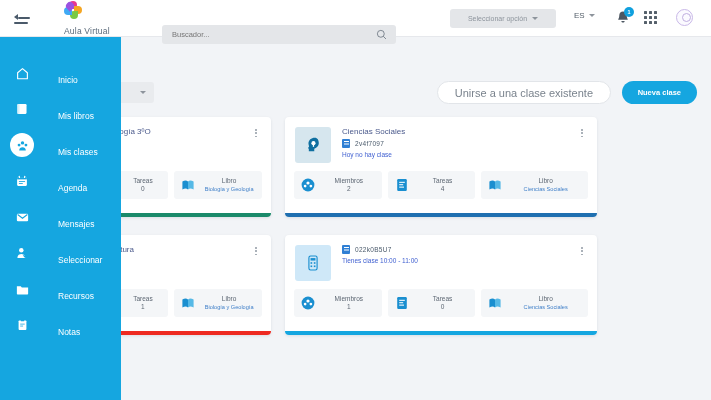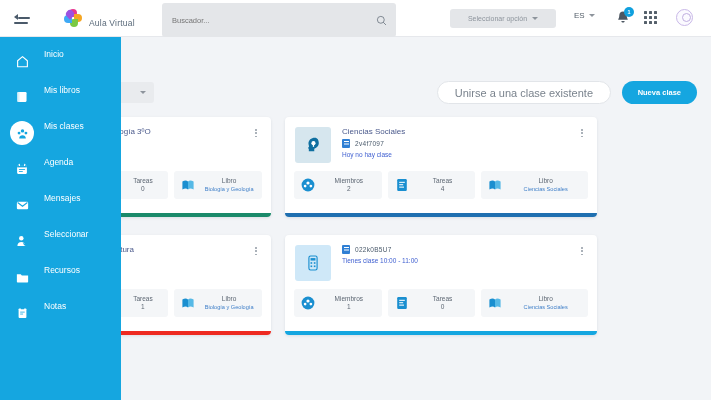--- a/index.html
+++ b/index.html
@@ -22,29 +22,29 @@
     position:absolute; left:4px; height:1.6px; background:#4a5a6a; border-radius:1px;
   }
   .hamburger i:nth-child(1){ top:1px; width:12px; }
   .hamburger i:nth-child(2){ top:6px; width:12px; }
   .hamburger i:nth-child(3){ top:11px; width:14px; left:0; }
   .hamburger .arr {
     position:absolute; left:0; top:3px; width:0; height:0;
     border-top:3px solid transparent; border-bottom:3px solid transparent;
     border-right:4px solid #4a5a6a;
   }
-  .brand { display:flex; align-items:flex-end; margin-left:32px; gap:6px; }
+  .brand { display:flex; align-items:flex-start; margin-left:32px; gap:6px;flex-direction:column; }
   .brand-logo { width:19px; height:19px; position:relative; }
   .brand-logo span {
     position:absolute; width:8px; height:8px; border-radius:50% 50% 50% 0;
   }
   .brand-name { font-size:8.5px; color:#5b6b7b; letter-spacing:.2px; }
 
   .search-wrap {
-    position:absolute; left:162px; top:3px; width:234px; height:34px;
+    position:absolute; left:162px; top:25px; width:234px; height:19px;
     background:#e4e6e9; border-radius:3px; display:flex; align-items:center;
   }
   .search-input {
     border:none; background:transparent; outline:none; flex:1;
     font-size:7.5px; color:#8d949c; padding-left:10px;
     font-family:"Liberation Sans", sans-serif;
   }
   .search-icon { margin-right:9px; width:11px; height:11px; }
 
   .select-wrap {
@@ -141,21 +141,21 @@
   .stat-label { font-size:6.5px; color:#5d6773; }
   .stat-value { font-size:6.5px; color:#5d6773; }
   .stat-sub { font-size:5.6px; color:#3f7fc8; }
 
   
   .sidebar {
     position:absolute; top:37px; left:0; width:121px; height:363px;
     background:#15a6e0; z-index:20; padding-top:12px;
   }
   .side-item {
-    height:36px; display:flex; align-items:flex-start; padding-left:10px; gap:10px; cursor:pointer;
+    height:36px; display:flex; align-items:flex-end; padding-left:10px; gap:24px; cursor:pointer;
   }
   .side-ico-wrap {
     width:24px; height:24px; display:flex; align-items:center; justify-content:center;
     border-radius:50%; flex:none;
   }
   .side-item.active .side-ico-wrap { background:#ffffff; }
   .side-label { font-size:8.5px; color:#ffffff; }
   svg { display:block; }
 </style>
 </head>

